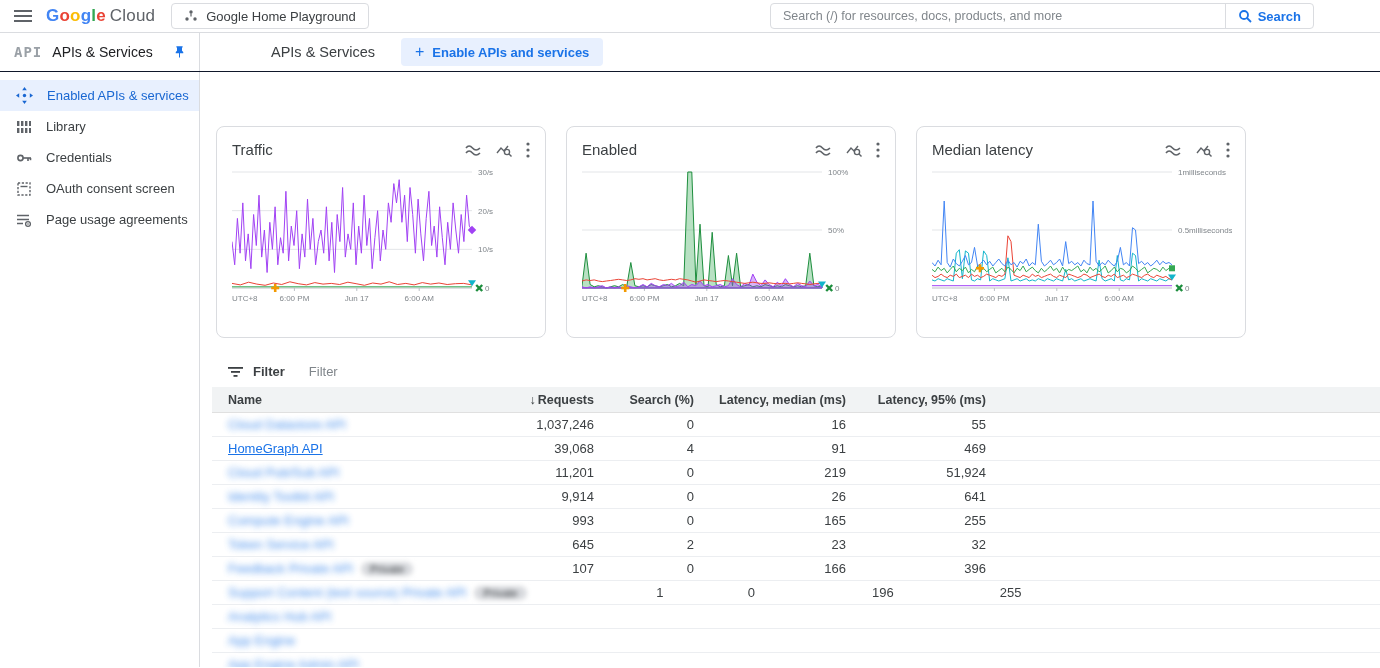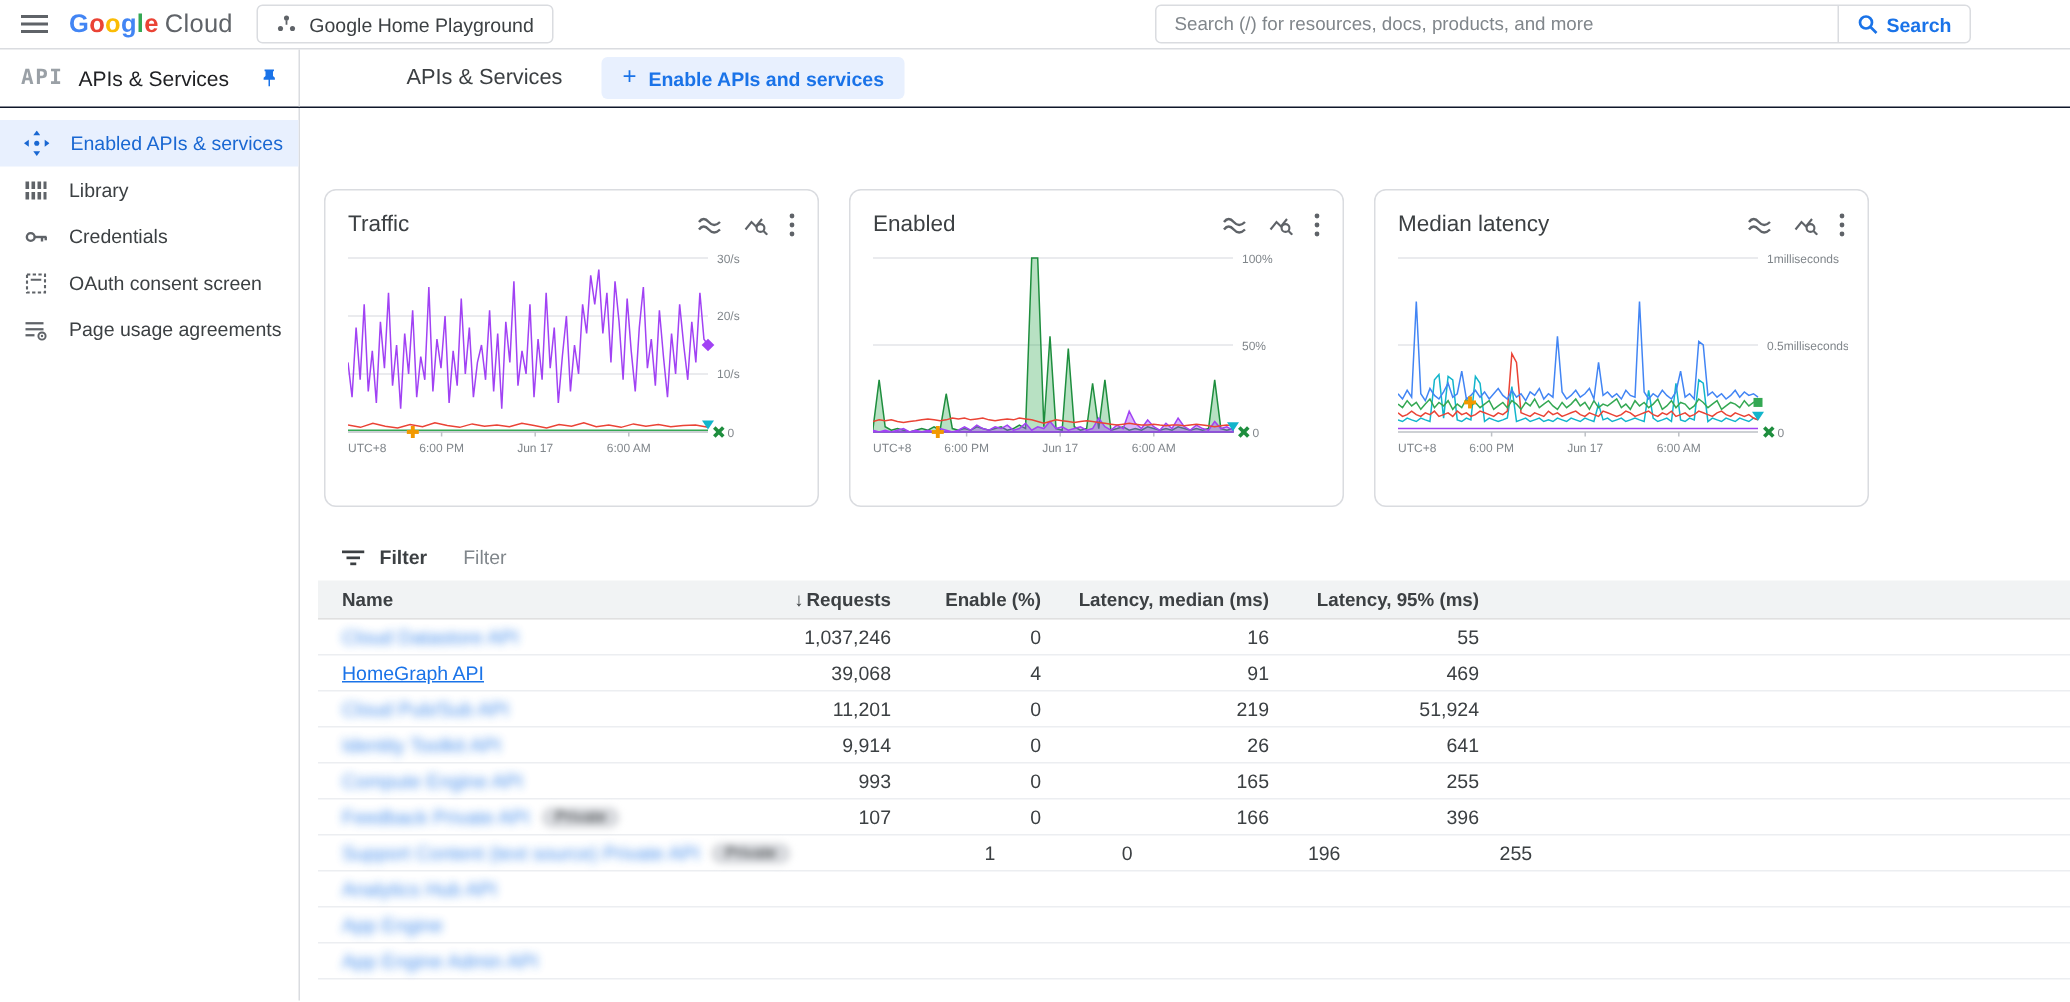--- a/index.html
+++ b/index.html
@@ -360,21 +360,21 @@
       <span class="filter-label">Filter</span>
       <input class="filter-input" placeholder="Filter" style="">
     </div>
 
     <div class="apitable" id="api-table">
         <div class="tr head">
           <div class="td c-name">
             <span>Name</span>
           </div>
           <div class="td c-req"><span class="sort-arrow">↓</span><span>Requests</span></div>
-          <div class="td c-err"><span>Enable (%)</span></div>
+          <div class="td c-err"><span>Search (%)</span></div>
           <div class="td c-lm"><span>Latency, median (ms)</span></div>
           <div class="td c-l95"><span>Latency, 95% (ms)</span></div>
           <div class="td c-fill"></div>
         </div>
         <div class="tr">
           <div class="td c-name">
             <a class="api-link blurred">Cloud Datastore API</a>
           </div>
           <div class="td num c-req">1,037,246</div>
           <div class="td num c-err">0</div>
@@ -417,20 +417,30 @@
             <a class="api-link blurred">Compute Engine API</a>
           </div>
           <div class="td num c-req">993</div>
           <div class="td num c-err">0</div>
           <div class="td num c-lm">165</div>
           <div class="td num c-l95">255</div>
           <div class="td c-fill"></div>
         </div>
         <div class="tr">
           <div class="td c-name">
+            <a class="api-link blurred">Token Service API</a>
+          </div>
+          <div class="td num c-req">645</div>
+          <div class="td num c-err">2</div>
+          <div class="td num c-lm">23</div>
+          <div class="td num c-l95">32</div>
+          <div class="td c-fill"></div>
+        </div>
+        <div class="tr">
+          <div class="td c-name">
             <a class="api-link blurred">Feedback Private API</a>
             <span class="badge blurred">Private</span>
           </div>
           <div class="td num c-req">107</div>
           <div class="td num c-err">0</div>
           <div class="td num c-lm">166</div>
           <div class="td num c-l95">396</div>
           <div class="td c-fill"></div>
         </div>
         <div class="tr">

